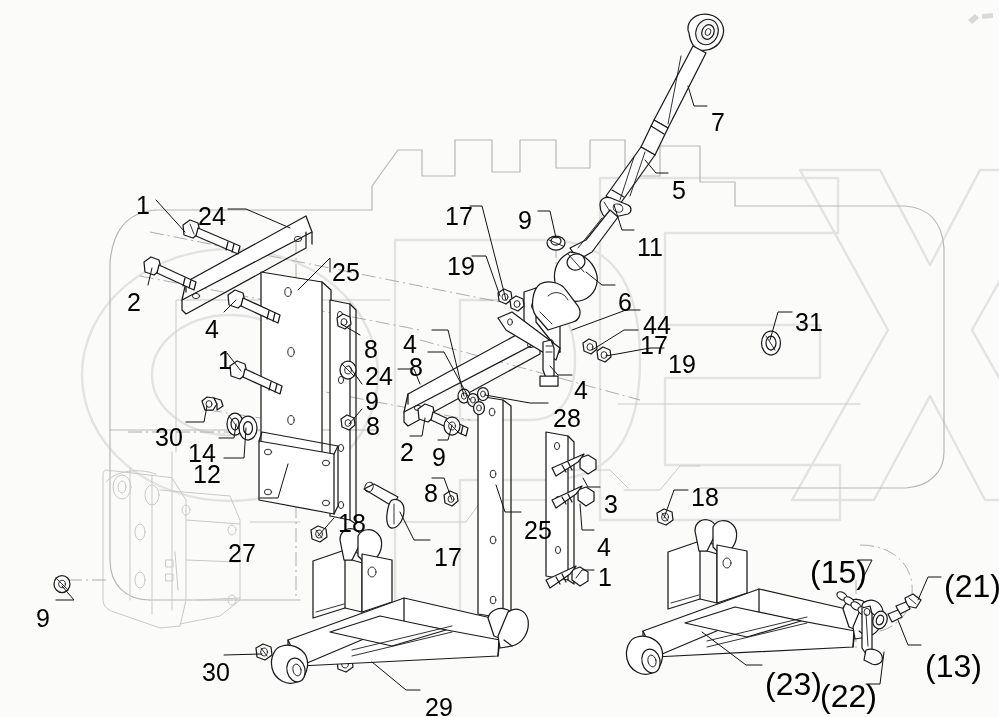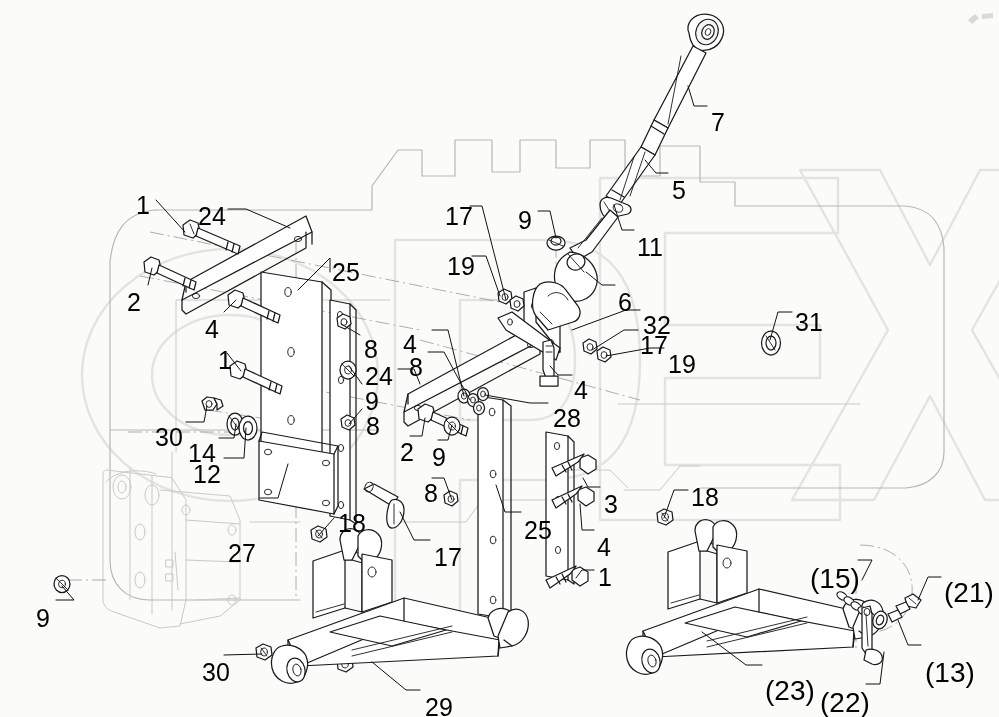--- a/index.html
+++ b/index.html
@@ -16,21 +16,21 @@
     position:absolute;
     font-family:"Liberation Sans",sans-serif;
     font-size:25px;
     font-weight:400;
     color:#000000;
     line-height:1;
     white-space:nowrap;
     letter-spacing:0px;
     user-select:none;
   }
-  .lbl.paren{font-size:28px;margin-top:9px;}
+  .lbl.paren{font-size:32px;}
 </style>
 </head>
 <body>
 
 <div id="stage">
 
   <svg id="art" viewBox="0 0 999 717" xmlns="http://www.w3.org/2000/svg">
     <defs>
       <style>
         .k{fill:none;stroke:#1a1a1a;stroke-width:1.25;stroke-linejoin:round;stroke-linecap:round;}
@@ -607,21 +607,21 @@
       <div class="lbl" style="left: 192px; top: 660px; margin-left: 10px;">30</div>
       <div class="lbl" style="left: 425px; top: 695px;">29</div>
       <div class="lbl" style="left: 36px; top: 606px;">9</div>
       <div class="lbl" style="left: 445px; top: 204px;">17</div>
       <div class="lbl" style="left: 518px; top: 208px;">9</div>
       <div class="lbl" style="left: 447px; top: 254px;">19</div>
       <div class="lbl" style="left: 711px; top: 110px;">7</div>
       <div class="lbl" style="left: 672px; top: 178px;">5</div>
       <div class="lbl" style="left: 637px; top: 235px;">11</div>
       <div class="lbl" style="left: 618px; top: 290px;">6</div>
-      <div class="lbl" style="left: 643px; top: 313px;">32</div>
+      <div class="lbl" style="left: 643px; top: 313px;">44</div>
       <div class="lbl" style="left: 640px; top: 333px;">17</div>
       <div class="lbl" style="left: 668px; top: 352px;">19</div>
       <div class="lbl" style="left: 795px; top: 310px;">31</div>
       <div class="lbl" style="left: 403px; top: 332px;">4</div>
       <div class="lbl" style="left: 409px; top: 355px;">8</div>
       <div class="lbl" style="left: 553px; top: 406px;">28</div>
       <div class="lbl" style="left: 574px; top: 378px;">4</div>
       <div class="lbl" style="left: 400px; top: 440px;">2</div>
       <div class="lbl" style="left: 432px; top: 445px;">9</div>
       <div class="lbl" style="left: 424px; top: 481px;">8</div>

